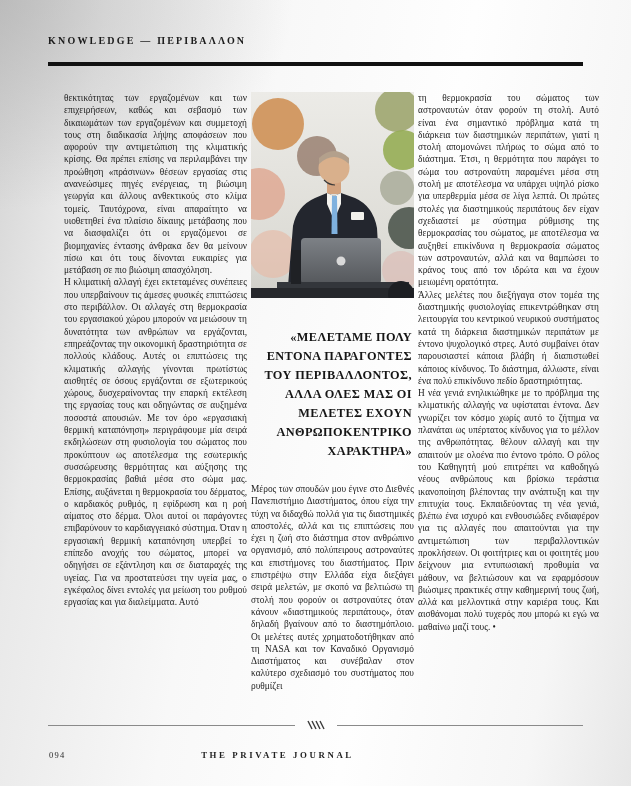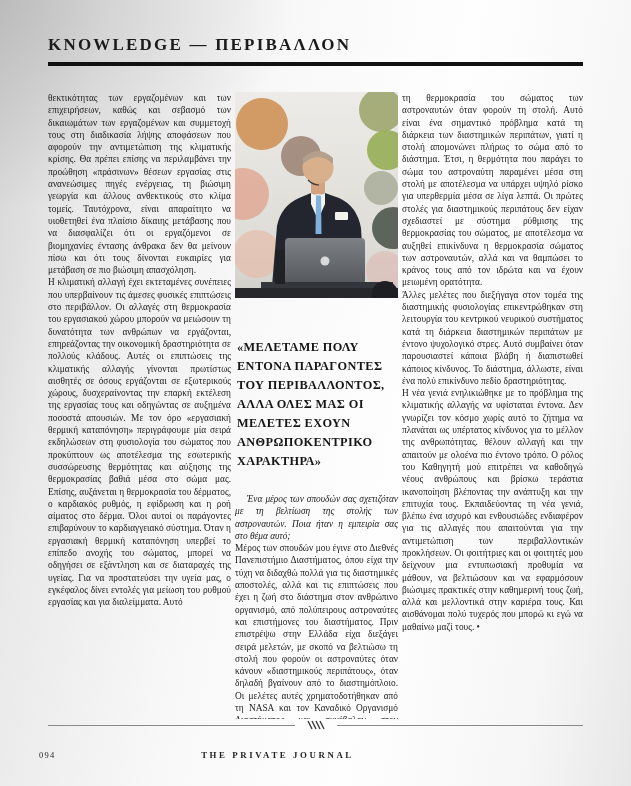--- a/index.html
+++ b/index.html
@@ -9,54 +9,54 @@
     background:#f2f2f2;
   }
   .page{
     position:relative;width:631px;height:786px;
     background:
       radial-gradient(ellipse 420px 300px at 0% 0%, rgba(160,160,160,.45), rgba(160,160,160,0) 70%),
       linear-gradient(100deg,#d2d2d2 0%,#e9e9e9 14%,#f8f8f8 38%,#fefefe 62%,#f6f6f6 86%,#e7e7e7 100%);
   }
   .kicker{
     position:absolute;left:48px;top:35px;
-    font-size:17px;font-weight:bold;letter-spacing:2.2px;color:#1b1b1b;
+    font-size:10px;font-weight:bold;letter-spacing:2.2px;color:#1b1b1b;
   }
   .rule-thick{
     position:absolute;left:48px;top:62px;width:535px;height:4px;background:#111;
   }
   .columns{
-    position:absolute;left:48px;top:92px;width:535px;height:627px;
+    position:absolute;left:64px;top:92px;width:535px;height:627px;
     display:flex;justify-content:space-between;
   }
   .col{overflow:hidden;height:627px;}
   .col-1{width:183px;}
   .col-2{width:163px;}
   .col-3{width:181px;}
   .body-text{
     margin:0;font-size:9.35px;line-height:12.3px;text-align:justify;
     color:#1c1c1c;
   }
   .body-text.q{font-style:italic;text-indent:12px;}
   .photo{
     width:163px;height:206px;display:block;background:#e5e4e0;
   }
   .pullquote{
-    margin:40px 2px 22px 2px;
+    margin:30px 2px 22px 2px;
     font-size:12.3px;line-height:19px;font-weight:bold;letter-spacing:.4px;
-    text-align:left;color:#161616;
+    text-align:right;color:#161616;
   }
   .divider{
     position:absolute;left:48px;top:719px;width:535px;height:12px;
     display:flex;align-items:center;
   }
   .divider .line{flex:1;height:1px;background:#8a8a8a;}
   .divider .motif{margin:0 10px;display:block;}
   .footer-pagenum{
-    position:absolute;left:39px;top:750px;
+    position:absolute;left:49px;top:750px;
     font-size:8.5px;letter-spacing:1.2px;color:#2a2a2a;
   }
   .footer-journal{
     position:absolute;left:0;top:750px;width:555px;text-align:center;
     font-size:8.8px;font-weight:bold;letter-spacing:2.6px;color:#1f1f1f;
   }
 </style>
 </head>
 <body>
 
@@ -114,21 +114,20 @@
         </g>
 
         <rect x="26" y="190" width="132" height="16" fill="#33363b"></rect>
         <rect x="0" y="196" width="163" height="10" fill="#26282c"></rect>
         <rect x="40" y="158" width="10" height="34" fill="#1f2125"></rect>
         <circle cx="150" cy="202" r="13" fill="#1d1f23"></circle>
       </svg>
 
       <div class="pullquote">«ΜΕΛΕΤΑΜΕ ΠΟΛΥ ΕΝΤΟΝΑ ΠΑΡΑΓΟΝΤΕΣ ΤΟΥ ΠΕΡΙΒΑΛΛΟΝΤΟΣ, ΑΛΛΑ ΟΛΕΣ ΜΑΣ ΟΙ ΜΕΛΕΤΕΣ ΕΧΟΥΝ ΑΝΘΡΩΠΟΚΕΝΤΡΙΚΟ ΧΑΡΑΚΤΗΡΑ»</div>
 
-      <p class="body-text q">Ένα μέρος των σπουδών σας σχετιζόταν με τη βελτίωση της στολής των αστροναυτών. Ποια ήταν η εμπειρία σας στο θέμα αυτό;</p>
       <p class="body-text">Μέρος των σπουδών μου έγινε στο Διεθνές Πανεπιστήμιο Διαστήματος, όπου είχα την τύχη να διδαχθώ πολλά για τις διαστημικές αποστολές, αλλά και τις επιπτώσεις που έχει η ζωή στο διάστημα στον ανθρώπινο οργανισμό, από πολύπειρους αστροναύτες και επιστήμονες του διαστήματος. Πριν επιστρέψω στην Ελλάδα είχα διεξάγει σειρά μελετών, με σκοπό να βελτιώσω τη στολή που φορούν οι αστροναύτες όταν κάνουν «διαστημικούς περιπάτους», όταν δηλαδή βγαίνουν από το διαστημόπλοιο. Οι μελέτες αυτές χρηματοδοτήθηκαν από τη NASA και τον Καναδικό Οργανισμό Διαστήματος και συνέβαλαν στον καλύτερο σχεδιασμό του συστήματος που ρυθμίζει</p>
     </div>
 
     <div class="col col-3">
       <p class="body-text">τη θερμοκρασία του σώματος των αστροναυτών όταν φορούν τη στολή. Αυτό είναι ένα σημαντικό πρόβλημα κατά τη διάρκεια των διαστημικών περιπάτων, γιατί η στολή απομονώνει πλήρως το σώμα από το διάστημα. Έτσι, η θερμότητα που παράγει το σώμα του αστροναύτη παραμένει μέσα στη στολή με αποτέλεσμα να υπάρχει υψηλό ρίσκο για υπερθερμία μέσα σε λίγα λεπτά. Οι πρώτες στολές για διαστημικούς περιπάτους δεν είχαν σχεδιαστεί με σύστημα ρύθμισης της θερμοκρασίας του σώματος, με αποτέλεσμα να αυξηθεί επικίνδυνα η θερμοκρασία σώματος των αστροναυτών, αλλά και να θαμπώσει το κράνος τους από τον ιδρώτα και να έχουν μειωμένη ορατότητα.</p>
       <p class="body-text">Άλλες μελέτες που διεξήγαγα στον τομέα της διαστημικής φυσιολογίας επικεντρώθηκαν στη λειτουργία του κεντρικού νευρικού συστήματος κατά τη διάρκεια διαστημικών περιπάτων με έντονο ψυχολογικό στρες. Αυτό συμβαίνει όταν παρουσιαστεί κάποια βλάβη ή διαπιστωθεί κάποιος κίνδυνος. Το διάστημα, άλλωστε, είναι ένα πολύ επικίνδυνο πεδίο δραστηριότητας.</p>
       <p class="body-text">Η νέα γενιά ενηλικιώθηκε με το πρόβλημα της κλιματικής αλλαγής να υφίσταται έντονα. Δεν γνωρίζει τον κόσμο χωρίς αυτό το ζήτημα να πλανάται ως υπέρτατος κίνδυνος για το μέλλον της ανθρωπότητας. θέλουν αλλαγή και την απαιτούν με ολοένα πιο έντονο τρόπο. Ο ρόλος του Καθηγητή μού επιτρέπει να καθοδηγώ νέους ανθρώπους και βρίσκω τεράστια ικανοποίηση βλέποντας την ανάπτυξη και την επιτυχία τους. Εκπαιδεύοντας τη νέα γενιά, βλέπω ένα ισχυρό και ενθουσιώδες ενδιαφέρον για τις αλλαγές που απαιτούνται για την αντιμετώπιση των περιβαλλοντικών προκλήσεων. Οι φοιτήτριες και οι φοιτητές μου δείχνουν μια εντυπωσιακή προθυμία να μάθουν, να βελτιώσουν και να εφαρμόσουν βιώσιμες πρακτικές στην καθημερινή τους ζωή, αλλά και μελλοντικά στην καριέρα τους. Και αισθάνομαι πολύ τυχερός που μπορώ κι εγώ να μαθαίνω μαζί τους. •</p>
     </div>
 
   </div>

